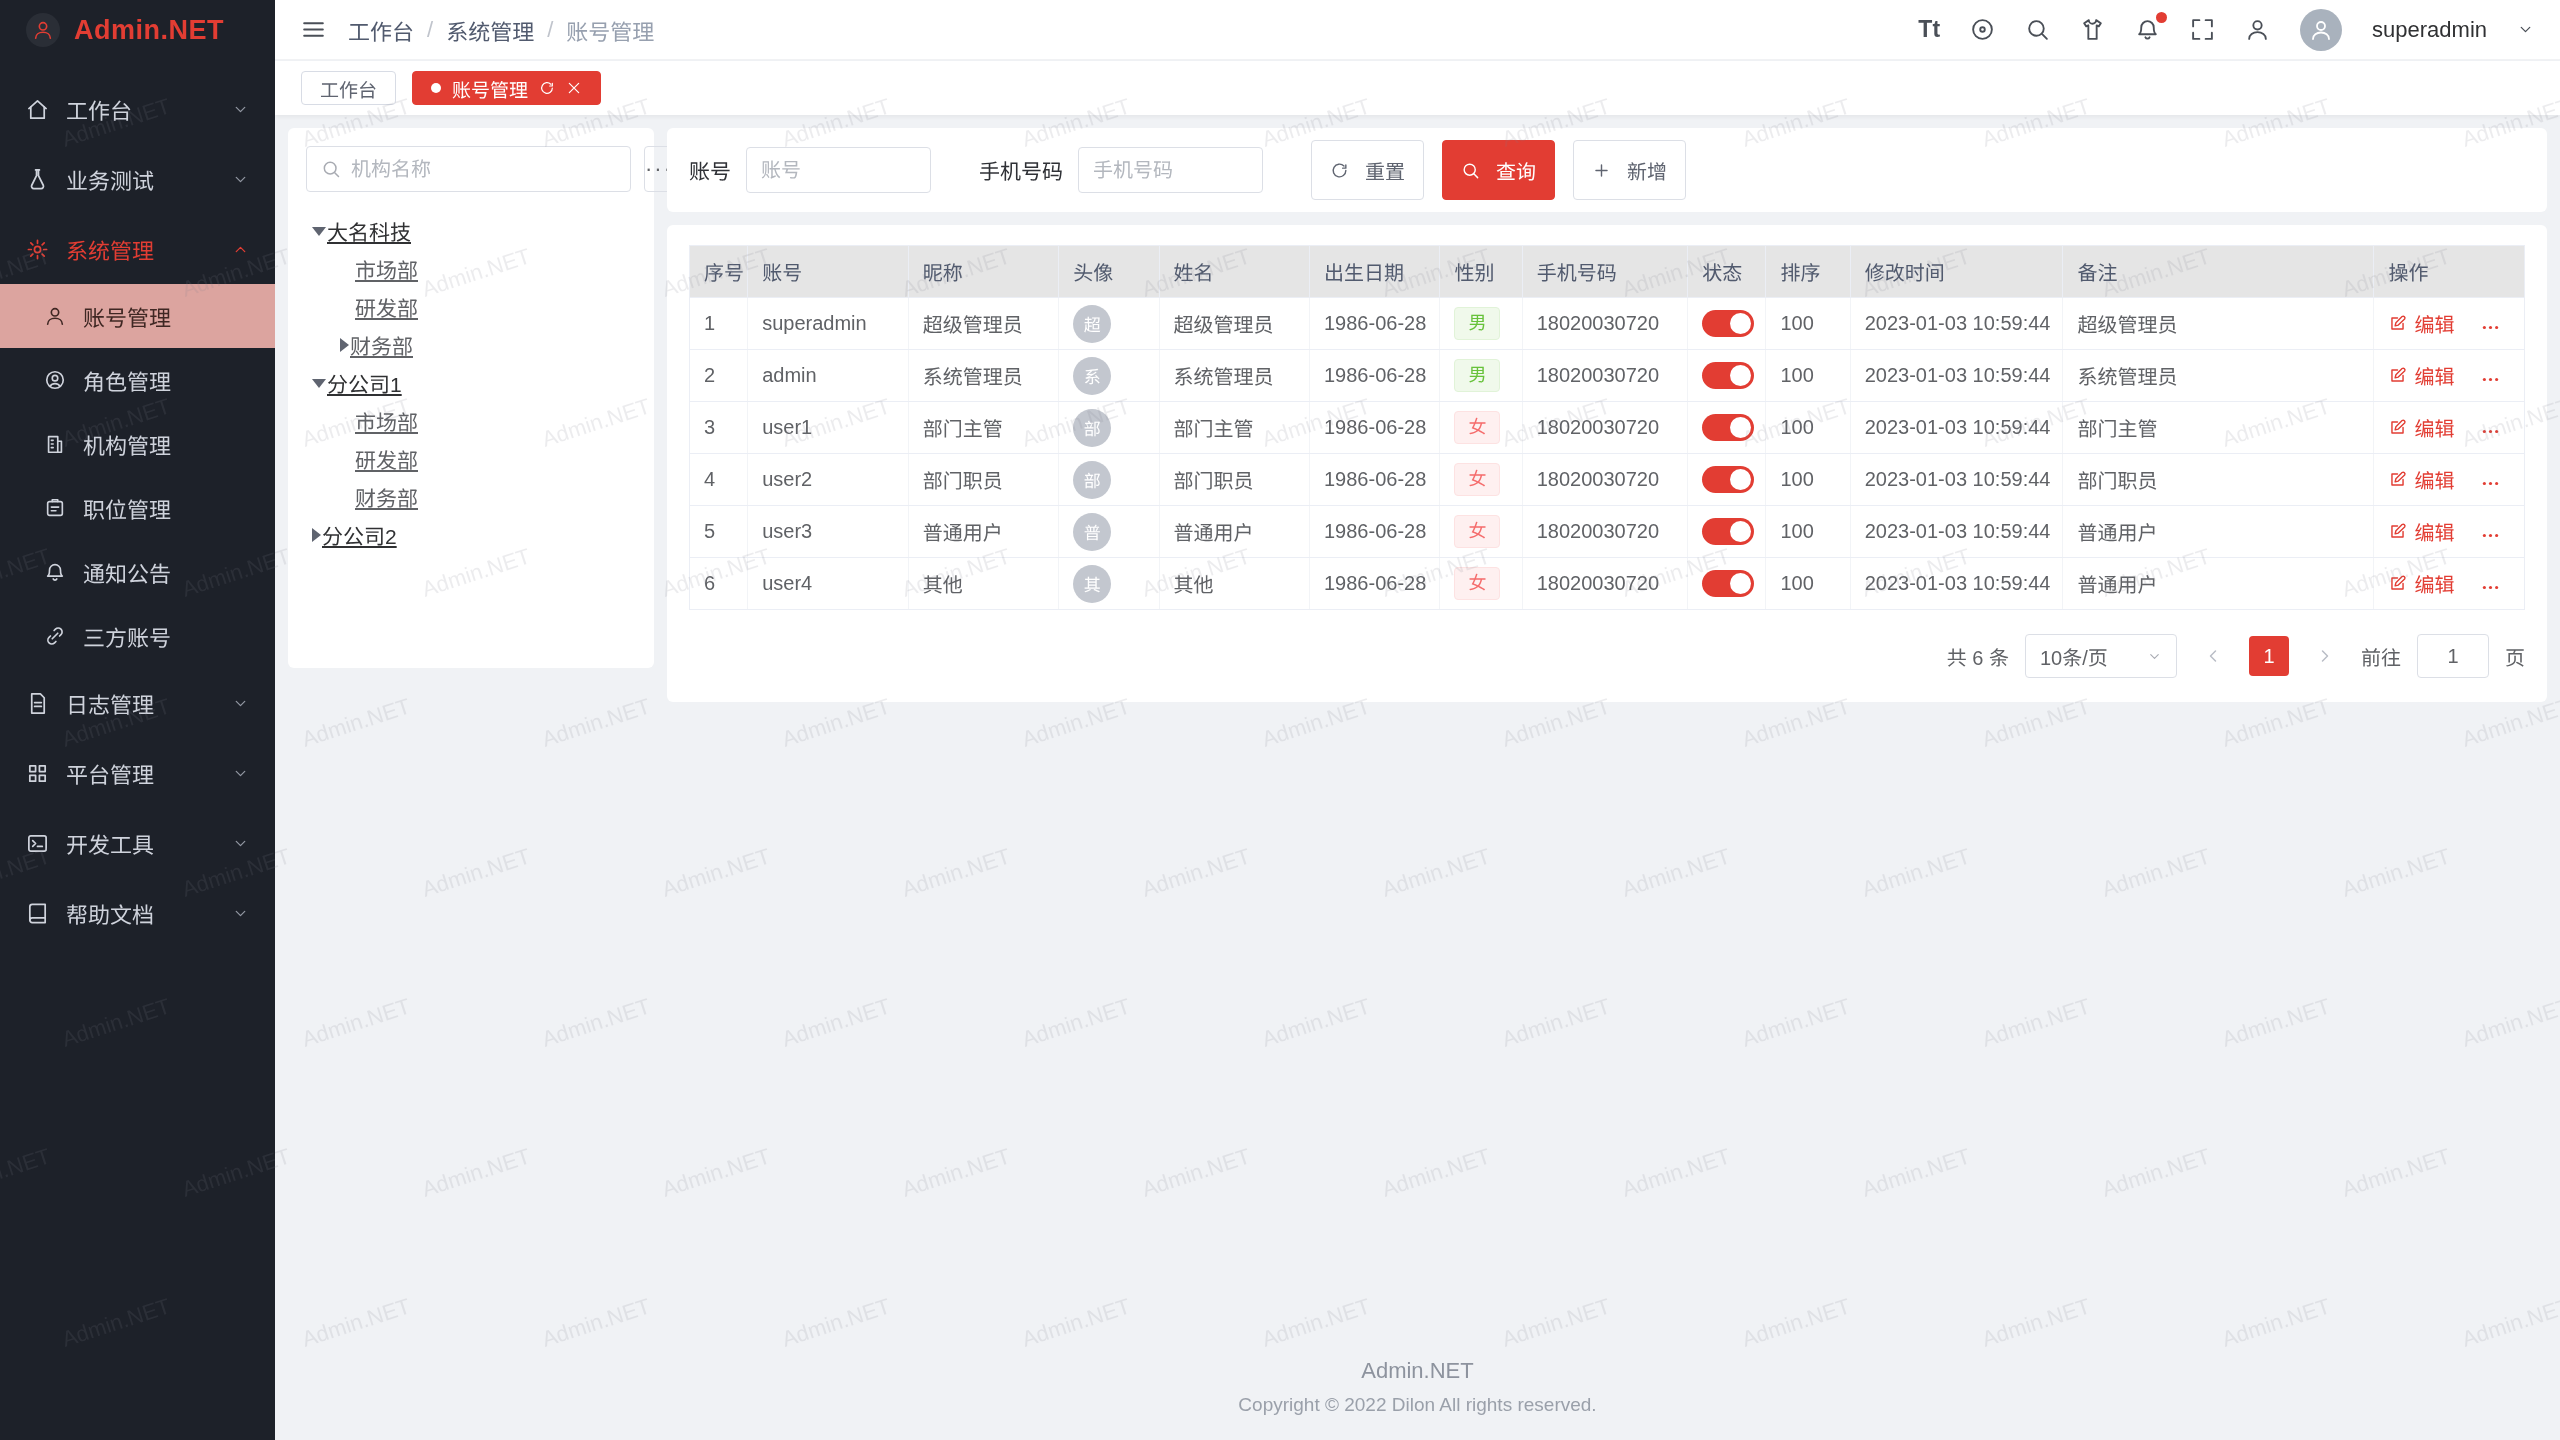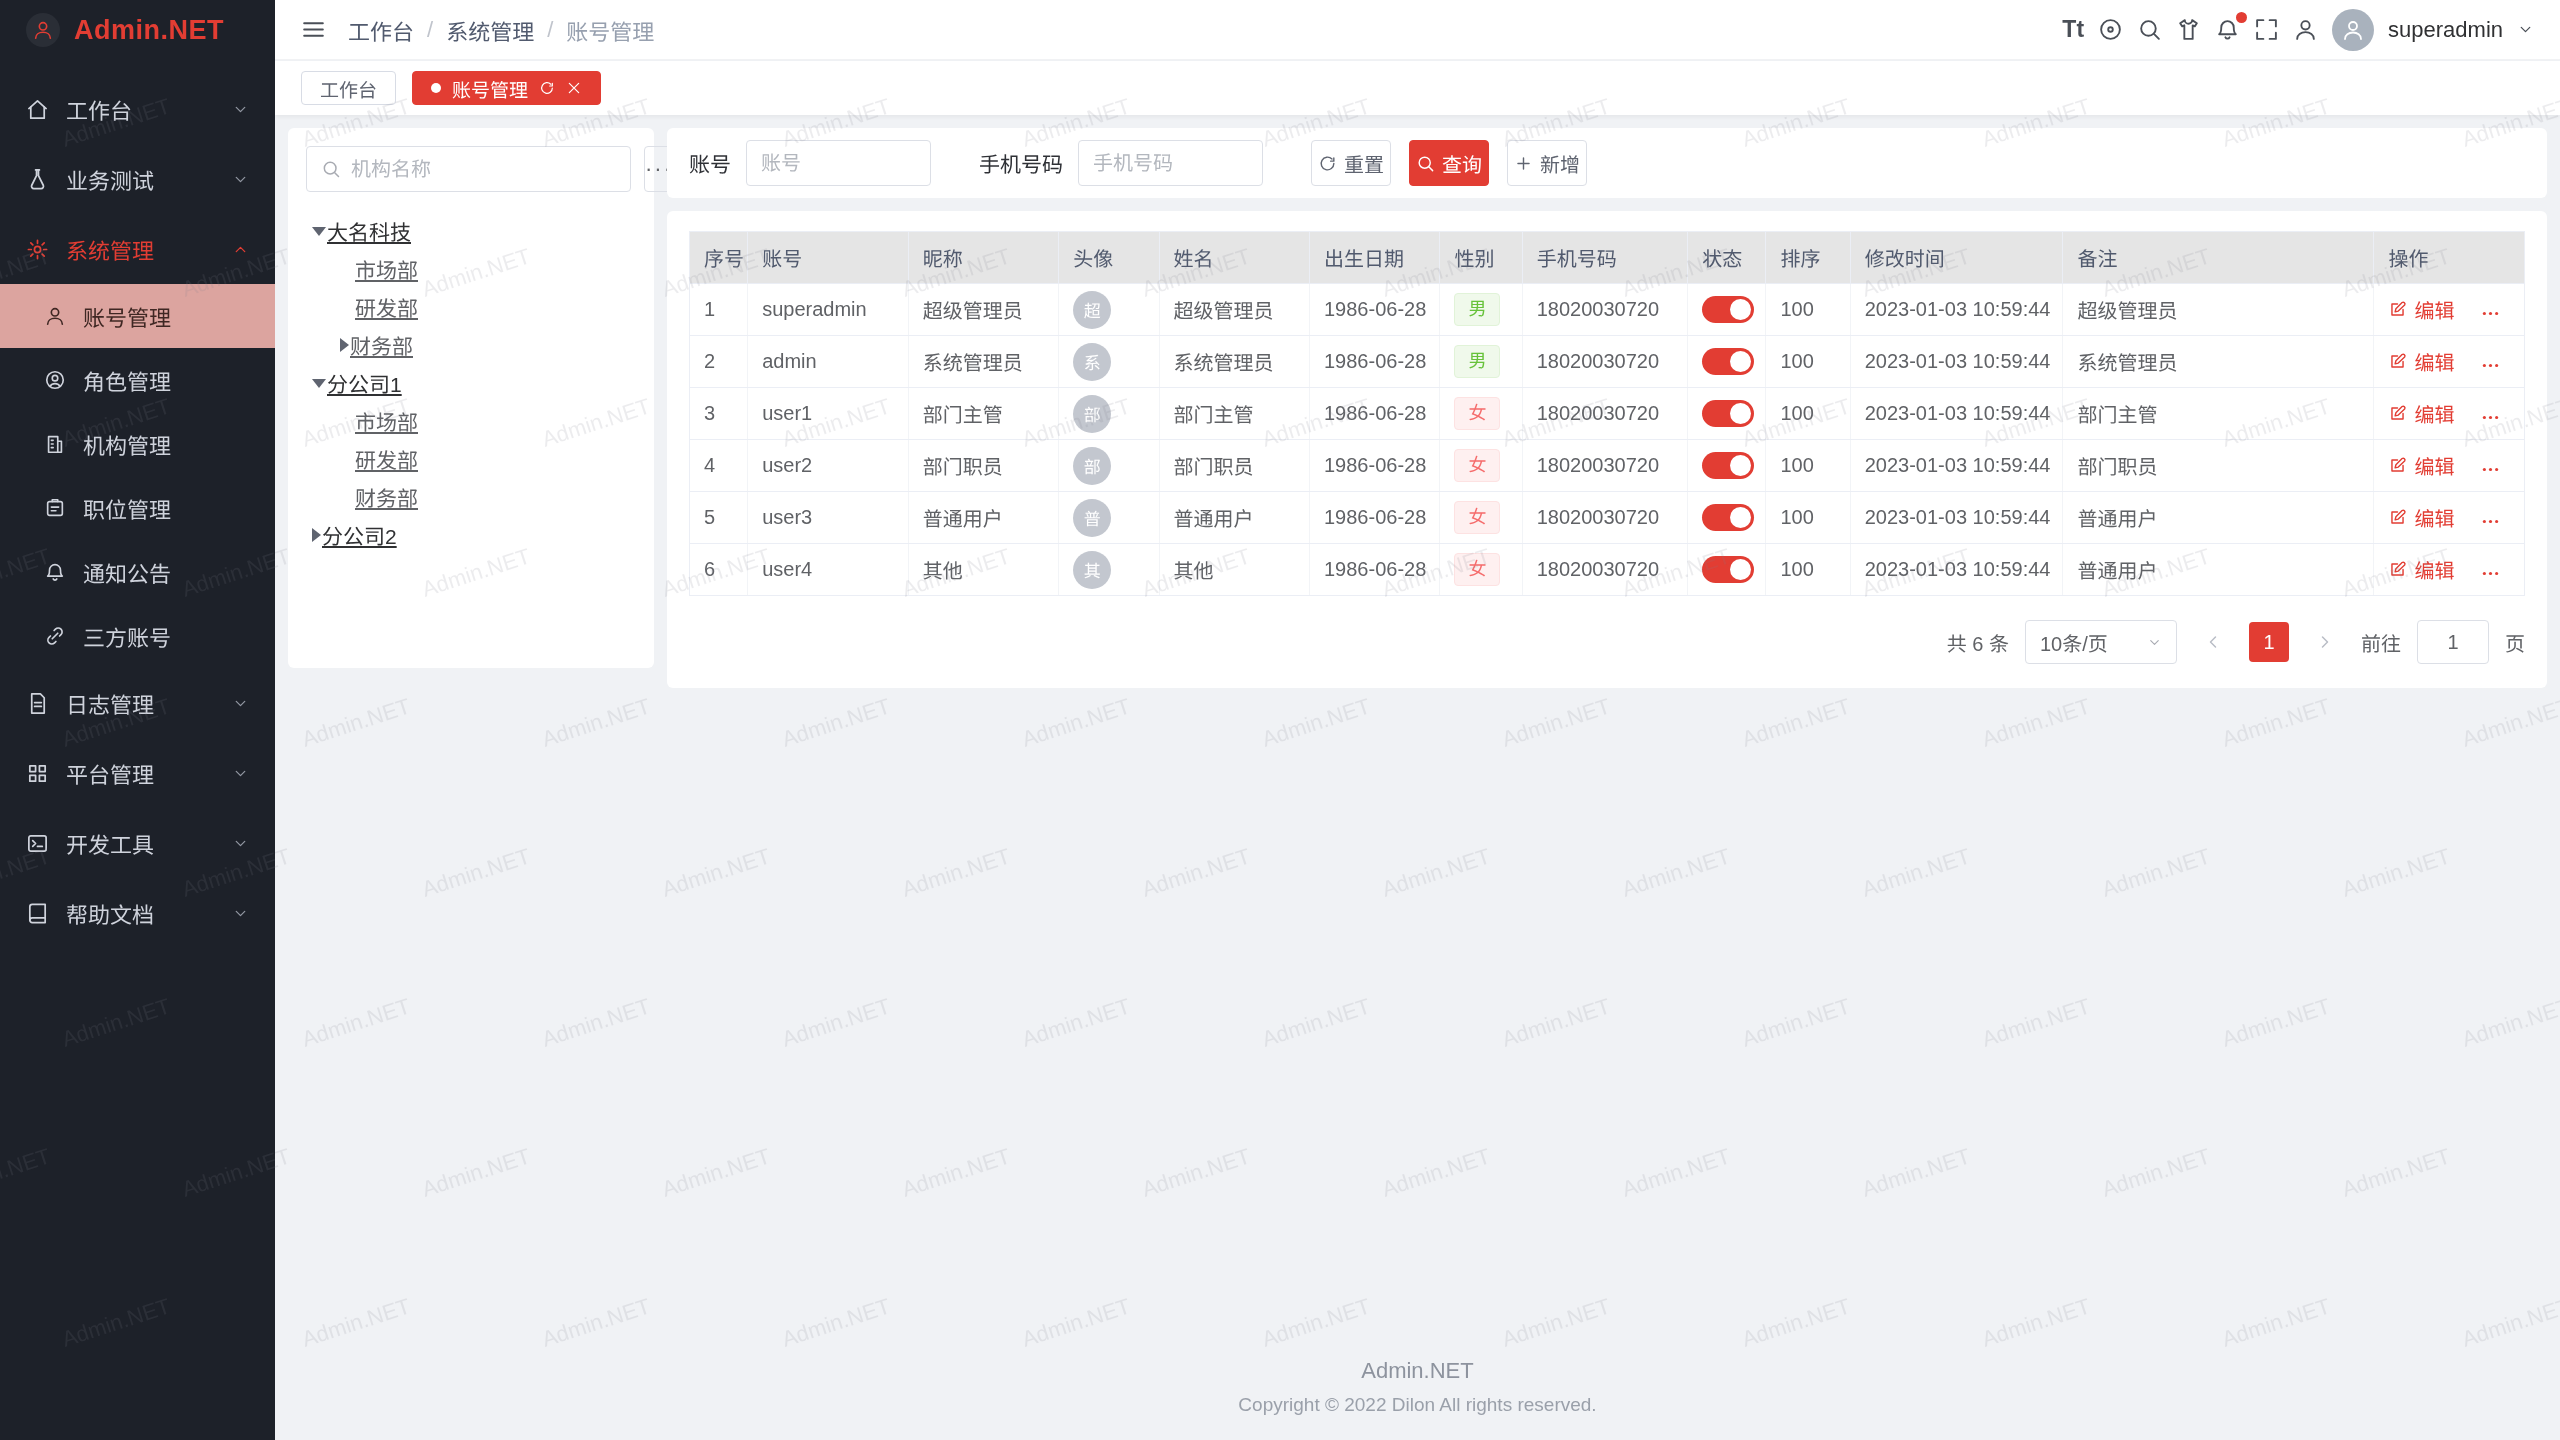--- a/index.html
+++ b/index.html
@@ -33,21 +33,21 @@
   
   .topbar { position:absolute; left:275px; top:0; right:0; height:60px; background:#fff;
             display:flex; align-items:center; padding:0 26px; gap:22px; z-index:5;
             border-bottom:1px solid #f1f2f4; }
   .tb-btn { color:#4a4f57; font-size:25px; cursor:pointer; display:flex; align-items:center; position:relative; }
   .tb-btn.txt { font-size:23px; font-weight:600; }
   .breadcrumb { display:flex; align-items:center; gap:13px; font-size:22px; }
   .bc-item { color:#515a6e; cursor:pointer; }
   .bc-item.current { color:#97a0af; cursor:default; }
   .bc-sep { color:#c0c4cc; }
-  .topbar-right { margin-left:auto; display:flex; align-items:center; gap:14px; }
+  .topbar-right { margin-left:auto; display:flex; align-items:center; gap:30px; }
   .badge { position:absolute; top:-5px; right:-7px; width:11px; height:11px; border-radius:50%;
            background:#e23d33; }
   .avatar-sm { width:42px; height:42px; border-radius:50%; background:#a9b2bd; color:#fff;
                display:flex; align-items:center; justify-content:center; font-size:24px; cursor:pointer; }
   .username { font-size:22px; color:#303133; cursor:pointer; }
   .tb-caret { font-size:17px; color:#4a4f57; display:flex; cursor:pointer; }
 
   
   .tabsbar { position:absolute; left:275px; top:61px; right:0; height:54px; background:#fff;
              display:flex; align-items:center; padding:0 26px; gap:16px; z-index:4;
@@ -85,22 +85,22 @@
   .caret.none { width:14px; }
 
   .right-col { flex:1; display:flex; flex-direction:column; gap:13px; min-width:0; }
   .query-card { background:#fff; border-radius:6px; padding:12px 22px; display:flex;
                 align-items:center; gap:18px; }
   .q-group { display:flex; align-items:center; gap:15px; margin-right:30px; }
   .q-label { font-size:21px; color:#2f3136; white-space:nowrap; }
   .q-input { width:185px; height:46px; border:1px solid #dcdfe6; border-radius:4px;
              padding:0 14px; font-size:20px; color:#606266; font-family:inherit; outline:none; }
   .q-input::placeholder { color:#b3b7be; }
-  .btn { height:46px; padding:0 6px; border-radius:4px; font-size:20px; display:inline-flex;
-         align-items:center; gap:7px; border:1px solid #dcdfe6; background:#fff; color:#5f6470;
+  .btn { height:60px; padding:0 18px; border-radius:4px; font-size:20px; display:inline-flex;
+         align-items:center; gap:16px; border:1px solid #dcdfe6; background:#fff; color:#5f6470;
          cursor:pointer; font-family:inherit; }
   .btn .ic { font-size:19px; }
   .btn.primary { background:#e23d33; border-color:#e23d33; color:#fff; }
 
   .table-card { background:#fff; border-radius:6px; padding:20px 22px 24px; }
   table { width:100%; border-collapse:collapse; table-layout:fixed; font-size:20px; }
   th, td { height:52px; padding:0 14px; text-align:left; border-bottom:1px solid #ebeef5;
            border-right:1px solid #f2f4f7; white-space:nowrap; overflow:hidden; font-weight:normal; }
   th { color:#515a6e; border-top:1px solid #ebeef5; border-right:1px solid #ebeef5; background:#e5e5e5; }
   th:first-child, td:first-child { border-left:1px solid #ebeef5; }

